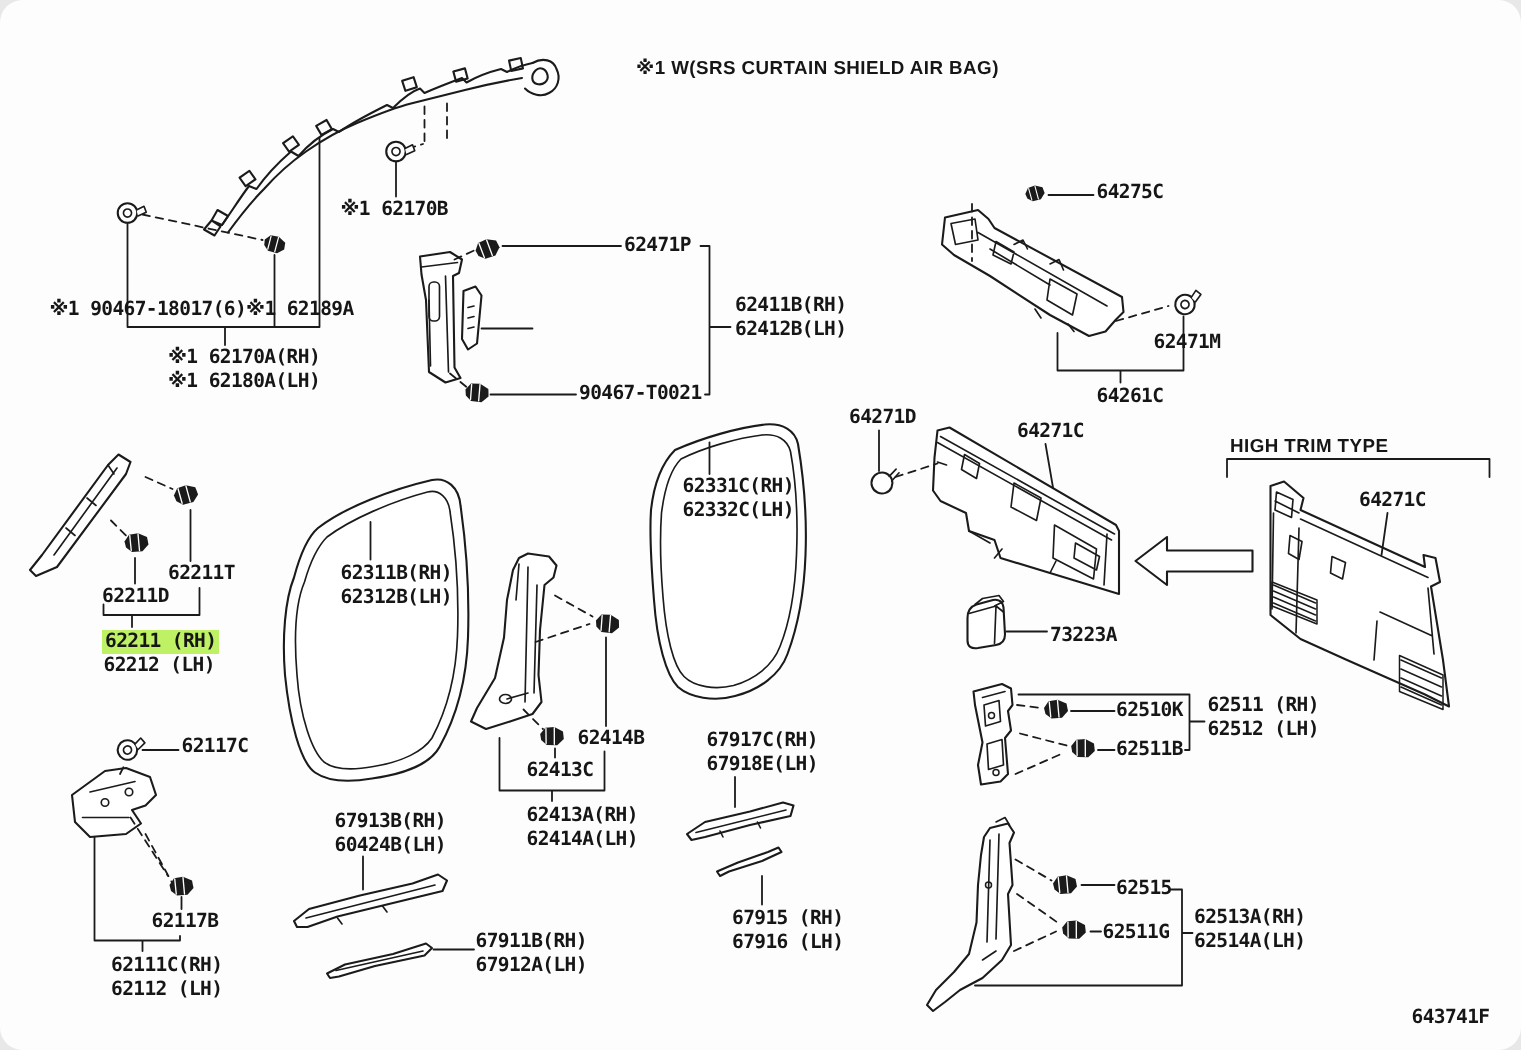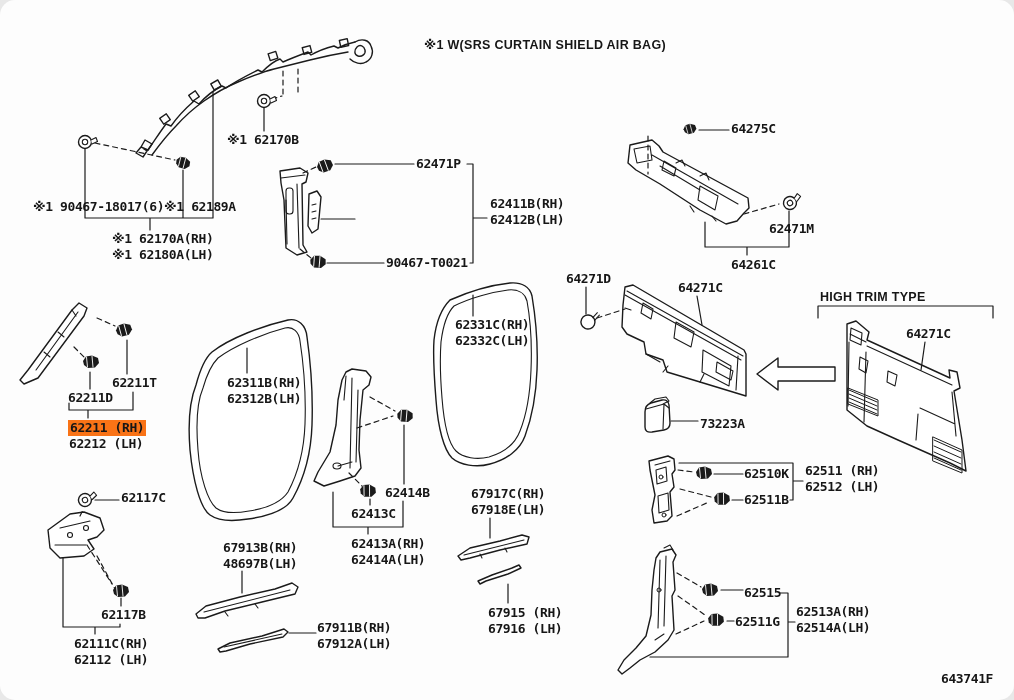--- a/index.html
+++ b/index.html
@@ -221,31 +221,31 @@
 <div class="lbl" style="left:678px;top:280px">64271C</div>
 <div class="lbl note" style="left:820px;top:290px">HIGH TRIM TYPE</div>
 <div class="lbl" style="left:906px;top:326px">64271C</div>
 <div class="lbl" style="left:700px;top:416px">73223A</div>
 <div class="lbl" style="left:455px;top:317px">62331C(RH)
 62332C(LH)</div>
 <div class="lbl" style="left:227px;top:375px">62311B(RH)
 62312B(LH)</div>
 <div class="lbl" style="left:112px;top:375px">62211T</div>
 <div class="lbl" style="left:68px;top:390px">62211D</div>
-<div class="lbl" style="left:70px;top:420px"><span class="hl" style="background: #f97316;">62211 (RH)</span></div>
+<div class="lbl" style="left:70px;top:420px"><span class="hl" style="background: #bef264;">62211 (RH)</span></div>
 <div class="lbl" style="left:69px;top:436px">62212 (LH)</div>
 <div class="lbl" style="left:121px;top:490px">62117C</div>
 <div class="lbl" style="left:385px;top:485px">62414B</div>
 <div class="lbl" style="left:351px;top:506px">62413C</div>
 <div class="lbl" style="left:351px;top:536px">62413A(RH)
 62414A(LH)</div>
 <div class="lbl" style="left:471px;top:486px">67917C(RH)
 67918E(LH)</div>
 <div class="lbl" style="left:223px;top:540px">67913B(RH)
-48697B(LH)</div>
+60424B(LH)</div>
 <div class="lbl" style="left:488px;top:605px">67915 (RH)
 67916 (LH)</div>
 <div class="lbl" style="left:317px;top:620px">67911B(RH)
 67912A(LH)</div>
 <div class="lbl" style="left:101px;top:607px">62117B</div>
 <div class="lbl" style="left:74px;top:636px">62111C(RH)
 62112 (LH)</div>
 <div class="lbl" style="left:744px;top:466px">62510K</div>
 <div class="lbl" style="left:805px;top:463px">62511 (RH)
 62512 (LH)</div>

